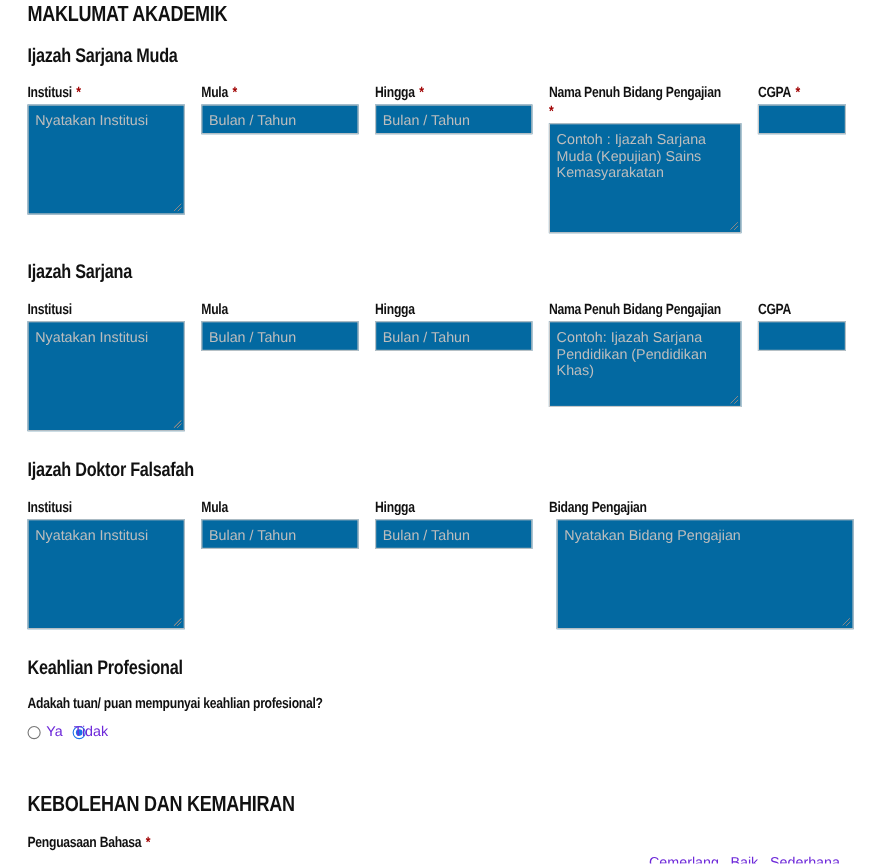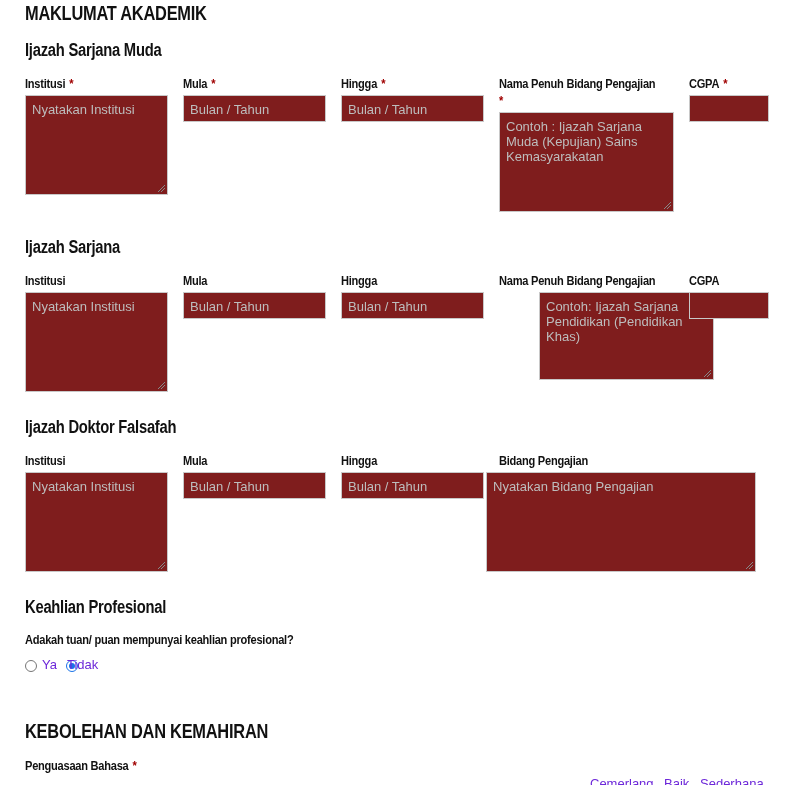--- a/index.html
+++ b/index.html
@@ -3,21 +3,21 @@
   <meta charset="utf-8">
   <style>
     html, body { margin:0; padding:0; background:#fff; }
     body { width:794px; height:785px; overflow:hidden; position:relative; font-family:"Liberation Sans", sans-serif; color:#111; }
     .cond { font-family:"Liberation Sans", sans-serif; font-weight:bold; letter-spacing:-0.3px; transform-origin:left top; }
     .abs { position:absolute; }
     .h1 { font-size:20px; transform:scaleX(0.82); white-space:nowrap; }
     .h2 { font-size:18px; transform:scaleX(0.82); white-space:nowrap; }
     .lbl { font-size:13.5px; transform:scaleX(0.82); white-space:nowrap; }
     .req { color:#a00000; margin-left:5px; }
-    .field { position:absolute; box-sizing:border-box; border:1px solid #c8c8c8; background:#7f1d1d; font-family:"Liberation Sans", sans-serif; font-size:13px; color:#bdbdbd; padding:6px 6px; line-height:15px; overflow:hidden; }
+    .field { position:absolute; box-sizing:border-box; border:1px solid #c8c8c8; background:#0369a1; font-family:"Liberation Sans", sans-serif; font-size:13px; color:#bdbdbd; padding:6px 6px; line-height:15px; overflow:hidden; }
     .ta::after { content:""; position:absolute; right:2px; bottom:2px; width:7px; height:7px;
       background:linear-gradient(135deg, transparent 45%, #888 46%, #888 52%, transparent 53%, transparent 70%, #888 71%, #888 77%, transparent 78%); }
     .radio { position:absolute; width:12px; height:12px; border-radius:50%; box-sizing:border-box; border:1px solid #767676; background:#fff; }
     .radio.on { border:1px solid #1a73e8; }
     .radio.on::after { content:""; position:absolute; left:2px; top:2px; width:6px; height:6px; border-radius:50%; background:#1a73e8; }
     .rlab { position:absolute; font-size:13px; color:#6d28d9; }
   </style>
 </head>
 <body>
 
@@ -42,34 +42,34 @@
 
 <div class="abs cond lbl" style="left:25px;top:273px;">Institusi</div>
 <div class="abs cond lbl" style="left:183px;top:273px;">Mula</div>
 <div class="abs cond lbl" style="left:341px;top:273px;">Hingga</div>
 <div class="abs cond lbl" style="left:499px;top:273px;">Nama Penuh Bidang Pengajian</div>
 <div class="abs cond lbl" style="left:689px;top:273px;">CGPA</div>
 
 <div class="field ta" style="left:25px;top:292px;width:143px;height:100px;">Nyatakan Institusi</div>
 <div class="field" style="left:183px;top:292px;width:143px;height:27px;">Bulan / Tahun</div>
 <div class="field" style="left:341px;top:292px;width:143px;height:27px;">Bulan / Tahun</div>
-<div class="field ta" style="left:499px;top:292px;width:175px;height:88px;margin-left:40px;">Contoh: Ijazah Sarjana Pendidikan (Pendidikan Khas)</div>
+<div class="field ta" style="left:499px;top:292px;width:175px;height:78px;">Contoh: Ijazah Sarjana Pendidikan (Pendidikan Khas)</div>
 <div class="field" style="left:689px;top:292px;width:80px;height:27px;"></div>
 
 <div class="abs cond h2" style="left:25px;top:417px;">Ijazah Doktor Falsafah</div>
 
 <div class="abs cond lbl" style="left:25px;top:453px;">Institusi</div>
 <div class="abs cond lbl" style="left:183px;top:453px;">Mula</div>
 <div class="abs cond lbl" style="left:341px;top:453px;">Hingga</div>
 <div class="abs cond lbl" style="left:499px;top:453px;">Bidang Pengajian</div>
 
 <div class="field ta" style="left:25px;top:472px;width:143px;height:100px;">Nyatakan Institusi</div>
 <div class="field" style="left:183px;top:472px;width:143px;height:27px;">Bulan / Tahun</div>
 <div class="field" style="left:341px;top:472px;width:143px;height:27px;">Bulan / Tahun</div>
-<div class="field ta" style="left:486px;top:472px;width:270px;height:100px;">Nyatakan Bidang Pengajian</div>
+<div class="field ta" style="left:506px;top:472px;width:270px;height:100px;">Nyatakan Bidang Pengajian</div>
 
 <div class="abs cond h2" style="left:25px;top:597px;">Keahlian Profesional</div>
 <div class="abs cond lbl" style="left:25px;top:632px;">Adakah tuan/ puan mempunyai keahlian profesional?</div>
 
 <div class="radio" style="left:25px;top:660px;"></div>
 <div class="rlab" style="left:42px;top:657px;">Ya</div>
 <div class="radio on" style="left:66px;top:660px;"></div>
 <div class="rlab" style="left:67px;top:657px;">Tidak</div>
 
 <div class="abs cond h1" style="left:25px;top:720px;">KEBOLEHAN DAN KEMAHIRAN</div>

